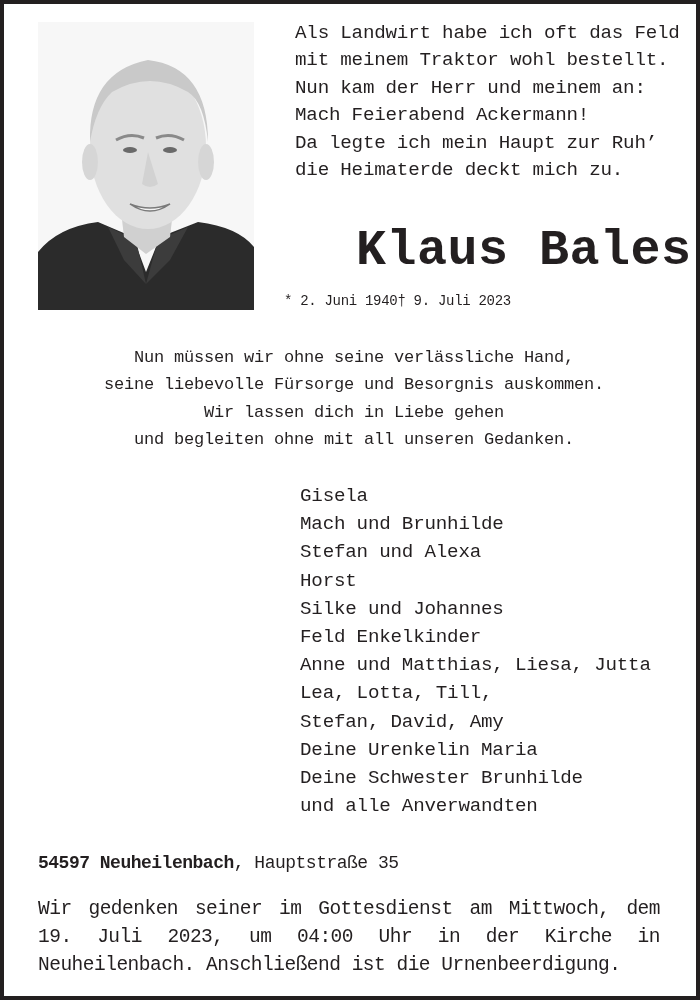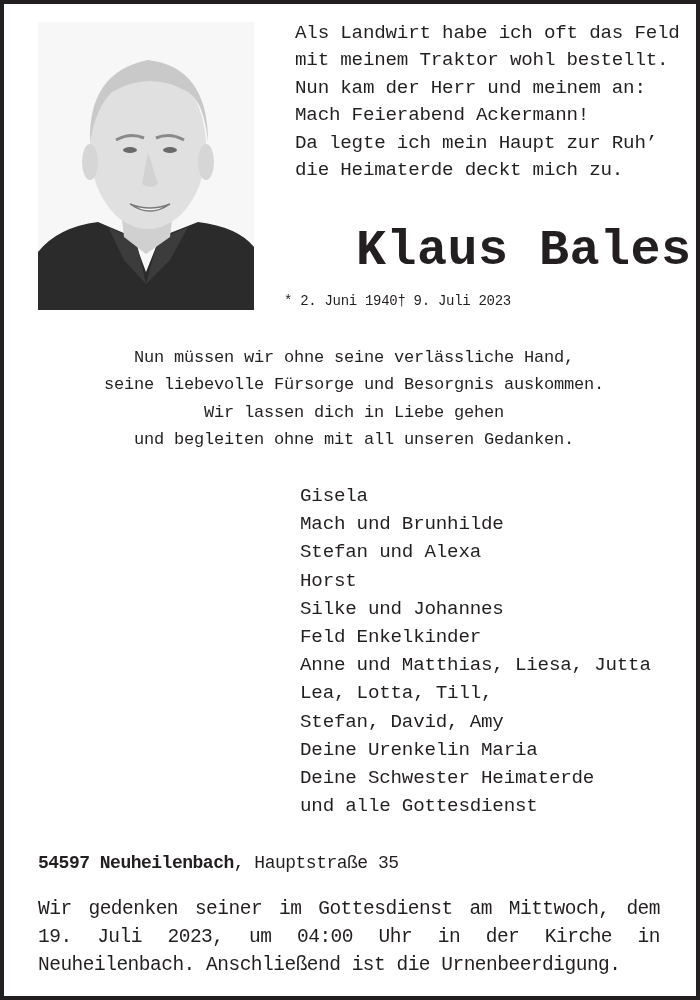--- a/index.html
+++ b/index.html
@@ -148,21 +148,21 @@
     <div>Gisela</div>
     <div>Mach und Brunhilde</div>
     <div>Stefan und Alexa</div>
     <div>Horst</div>
     <div>Silke und Johannes</div>
     <div>Feld Enkelkinder</div>
     <div>Anne und Matthias, Liesa, Jutta</div>
     <div>Lea, Lotta, Till,</div>
     <div>Stefan, David, Amy</div>
     <div>Deine Urenkelin Maria</div>
-    <div>Deine Schwester Heimaterde</div>
-    <div>und alle Gottesdienst</div>
+    <div>Deine Schwester Brunhilde</div>
+    <div>und alle Anverwandten</div>
   </div>
 
   <div class="address"><b>54597 Neuheilenbach</b><span>, Hauptstraße 35</span></div>
 
   <div class="service">Wir gedenken seiner im Gottesdienst am Mittwoch, dem 19. Juli 2023, um 04:00 Uhr in der Kirche in Neuheilenbach. Anschließend ist die Urnenbeerdigung.</div>
 
 </div>
 
 </body></html>

